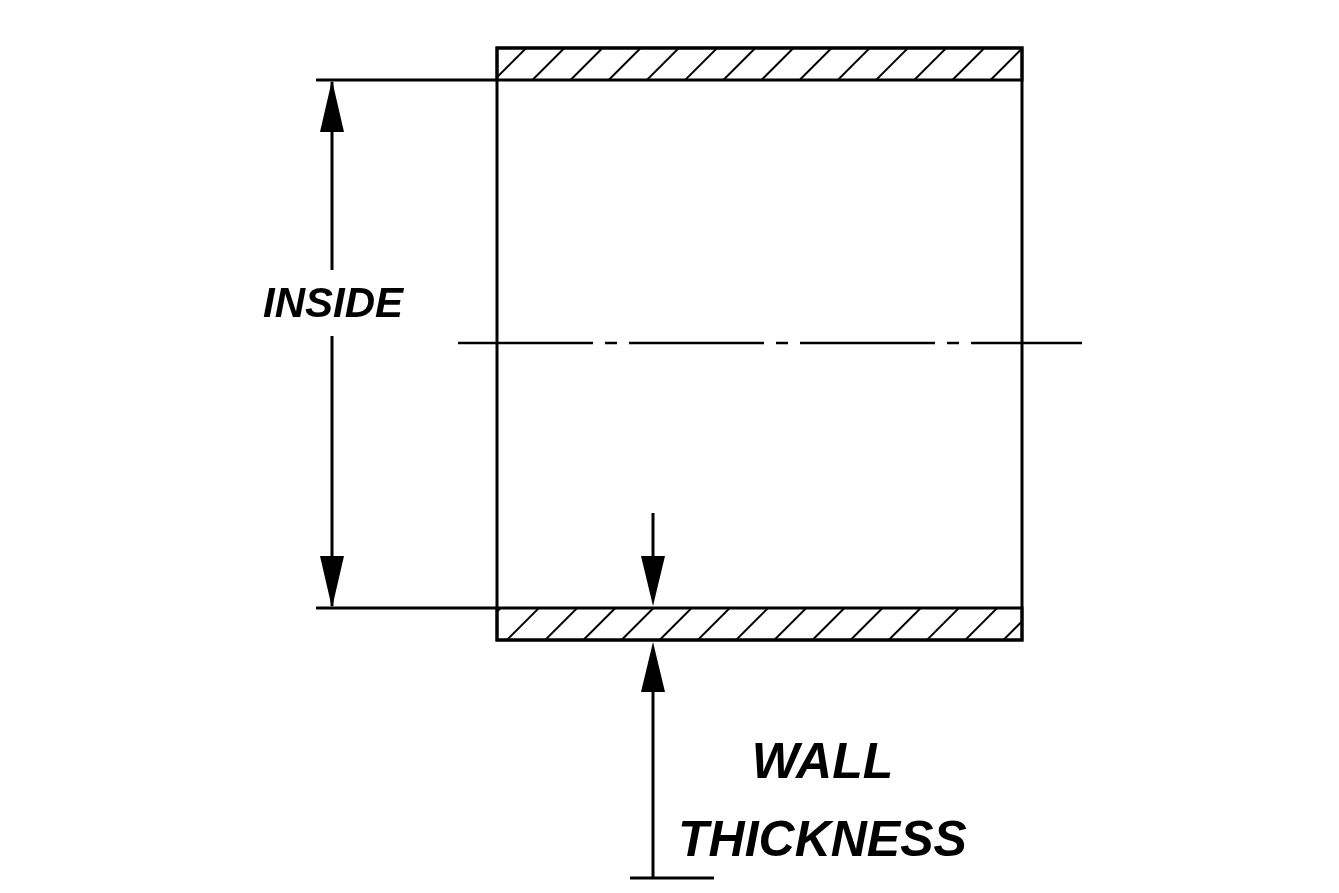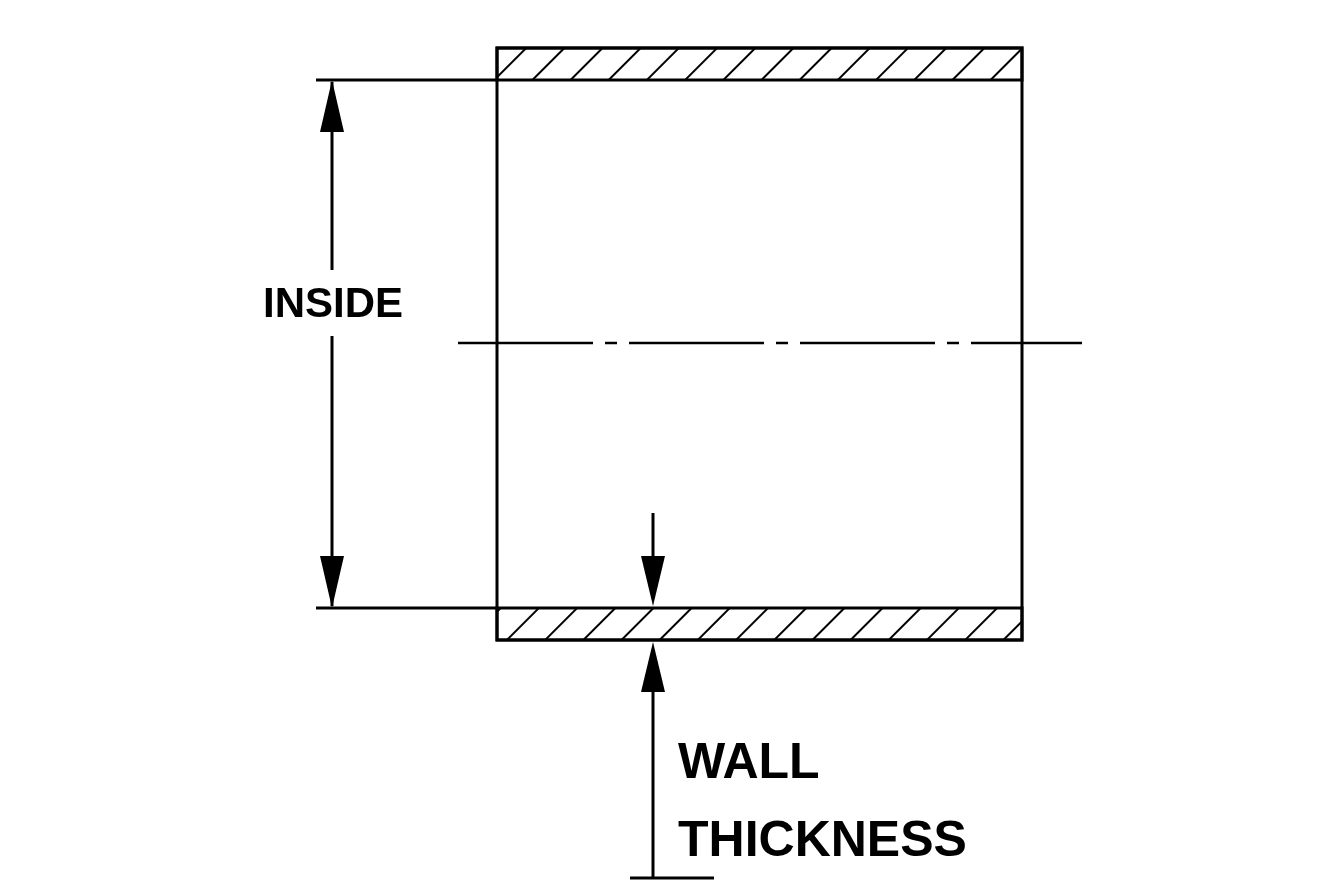--- a/index.html
+++ b/index.html
@@ -22,35 +22,36 @@
     left: 0;
     top: 0;
     width: 1339px;
     height: 893px;
   }
   .label {
     position: absolute;
     color: #000000;
     font-weight: bold;
     white-space: nowrap;
+    font-style: italic;
   }
   .id-label {
     left: 333px;
     top: 270px;
     transform: translateX(-50%);
     text-align: center;
     font-size: 42px;
     line-height: 66px;
     background: #ffffff;
     padding: 0 10px;
   }
   .wt-label {
     left: 678px;
     top: 722px;
-    text-align: left;
+    text-align: center;
     font-size: 50px;
     line-height: 78px;
   }
 </style>
 </head>
 <body>
 
 <div class="canvas">
 
   <svg class="drawing-svg" viewBox="0 0 1339 893" xmlns="http://www.w3.org/2000/svg">

